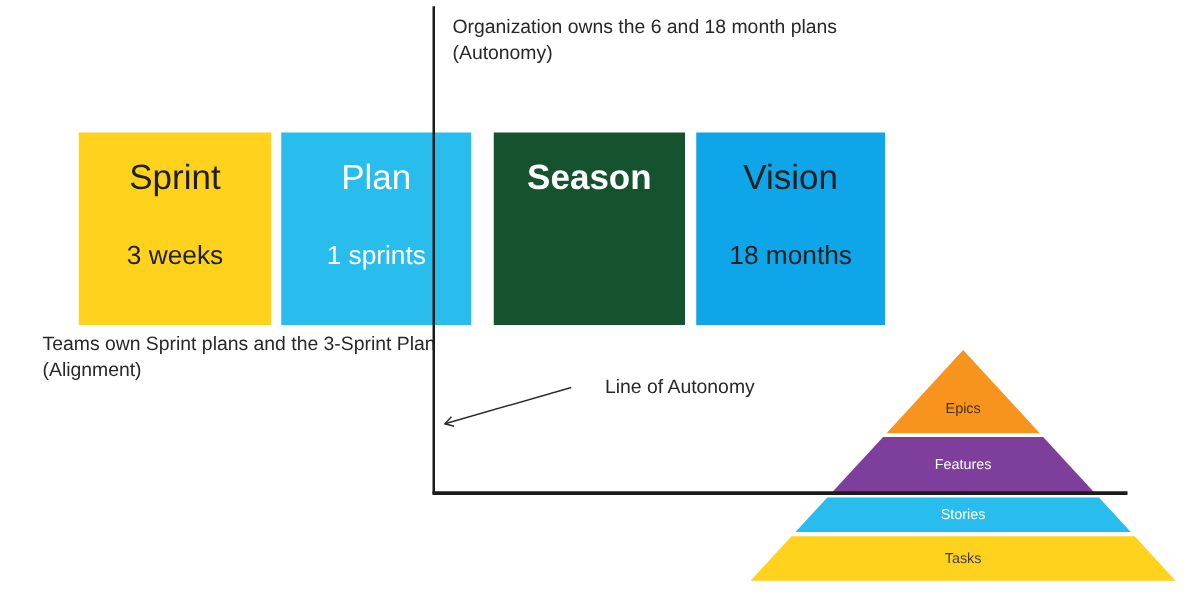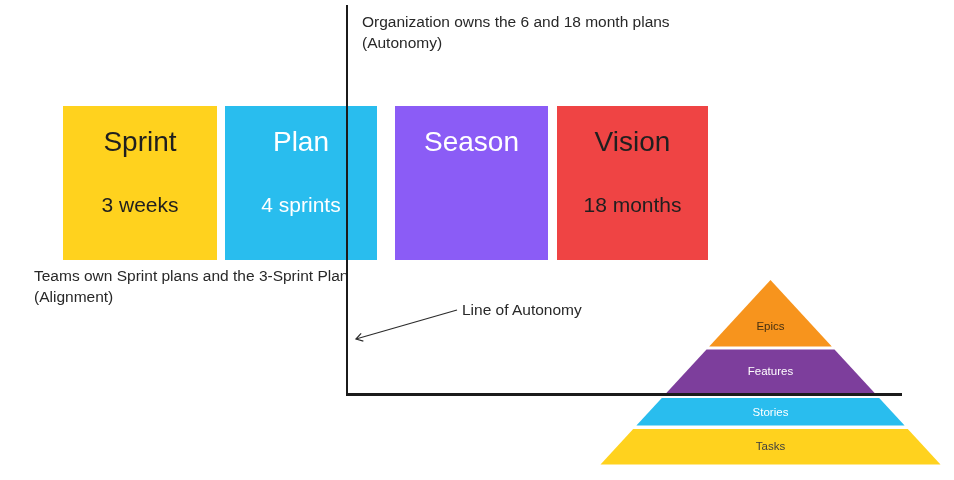--- a/index.html
+++ b/index.html
@@ -16,21 +16,21 @@
   .box{
     position:absolute;top:106px;height:154px;display:flex;flex-direction:column;
     align-items:center;padding-top:16px;box-sizing:border-box;z-index:1;margin-left:40px;
   }
   .box-title{font-size:28px;line-height:40px;}
   .box-sub{font-size:21px;line-height:26px;margin-top:30px;}
   .box-sprint{left:23px;width:154px;}
   .box-plan{left:185px;width:152px;}
   .box-season{left:355px;width:153px;}
   .box-vision{left:517px;width:151px;}
-  .autonomy-label{position:absolute;left:462px;top:301px;font-size:15.5px;color:#282828;white-space:nowrap;}
+  .autonomy-label{position:absolute;left:484px;top:301px;font-size:15.5px;color:#282828;white-space:nowrap;}
   .arrow-svg{position:absolute;left:340px;top:298px;width:125px;height:48px;z-index:2;}
   .pyramid-svg{position:absolute;left:588px;top:276px;width:356px;height:192px;z-index:1;}
   .pyr-label{font-size:11.5px;text-anchor:middle;font-family:"Liberation Sans",sans-serif;}
 </style>
 </head>
 <body>
 
 <div class="canvas">
 
   <div class="vline" style="background-color: rgb(27, 27, 27);"></div>
@@ -46,28 +46,28 @@
     <span>(Alignment)</span>
   </div>
 
   <div class="box box-sprint" style="background-color: rgb(255, 210, 30);">
     <span class="box-title" style="color: rgb(31, 31, 31);">Sprint</span>
     <span class="box-sub" style="color: rgb(31, 31, 31);">3 weeks</span>
   </div>
 
   <div class="box box-plan" style="background-color: rgb(41, 189, 238); text-align: center;">
     <span class="box-title" style="color: rgb(255, 255, 255);">Plan</span>
-    <span class="box-sub" style="color: rgb(255, 255, 255);">4 sprints</span>
+    <span class="box-sub" style="color: rgb(255, 255, 255);">1 sprints</span>
   </div>
 
-  <div class="box box-season" style="background-color: #8b5cf6;">
+  <div class="box box-season" style="background-color: #14532d; font-weight: bold;">
     <span class="box-title" style="color: rgb(255, 255, 255);">Season</span>
   </div>
 
-  <div class="box box-vision" style="background-color: #ef4444;">
+  <div class="box box-vision" style="background-color: #0ea5e9;">
     <span class="box-title" style="color: rgb(31, 31, 31);">Vision</span>
     <span class="box-sub" style="color: rgb(31, 31, 31);">18 months</span>
   </div>
 
   <div class="autonomy-label">Line of Autonomy</div>
 
   <svg class="arrow-svg" viewBox="340 298 125 48" xmlns="http://www.w3.org/2000/svg">
     <defs>
       <marker id="arrowhead" markerWidth="11" markerHeight="11" viewBox="0 0 11 11" refX="8.5" refY="5.5" orient="auto" markerUnits="userSpaceOnUse">
         <path d="M2,1.5 L8.5,5.5 L2,9.5" fill="none" stroke-width="1.2" stroke="#2b2b2b"></path>

